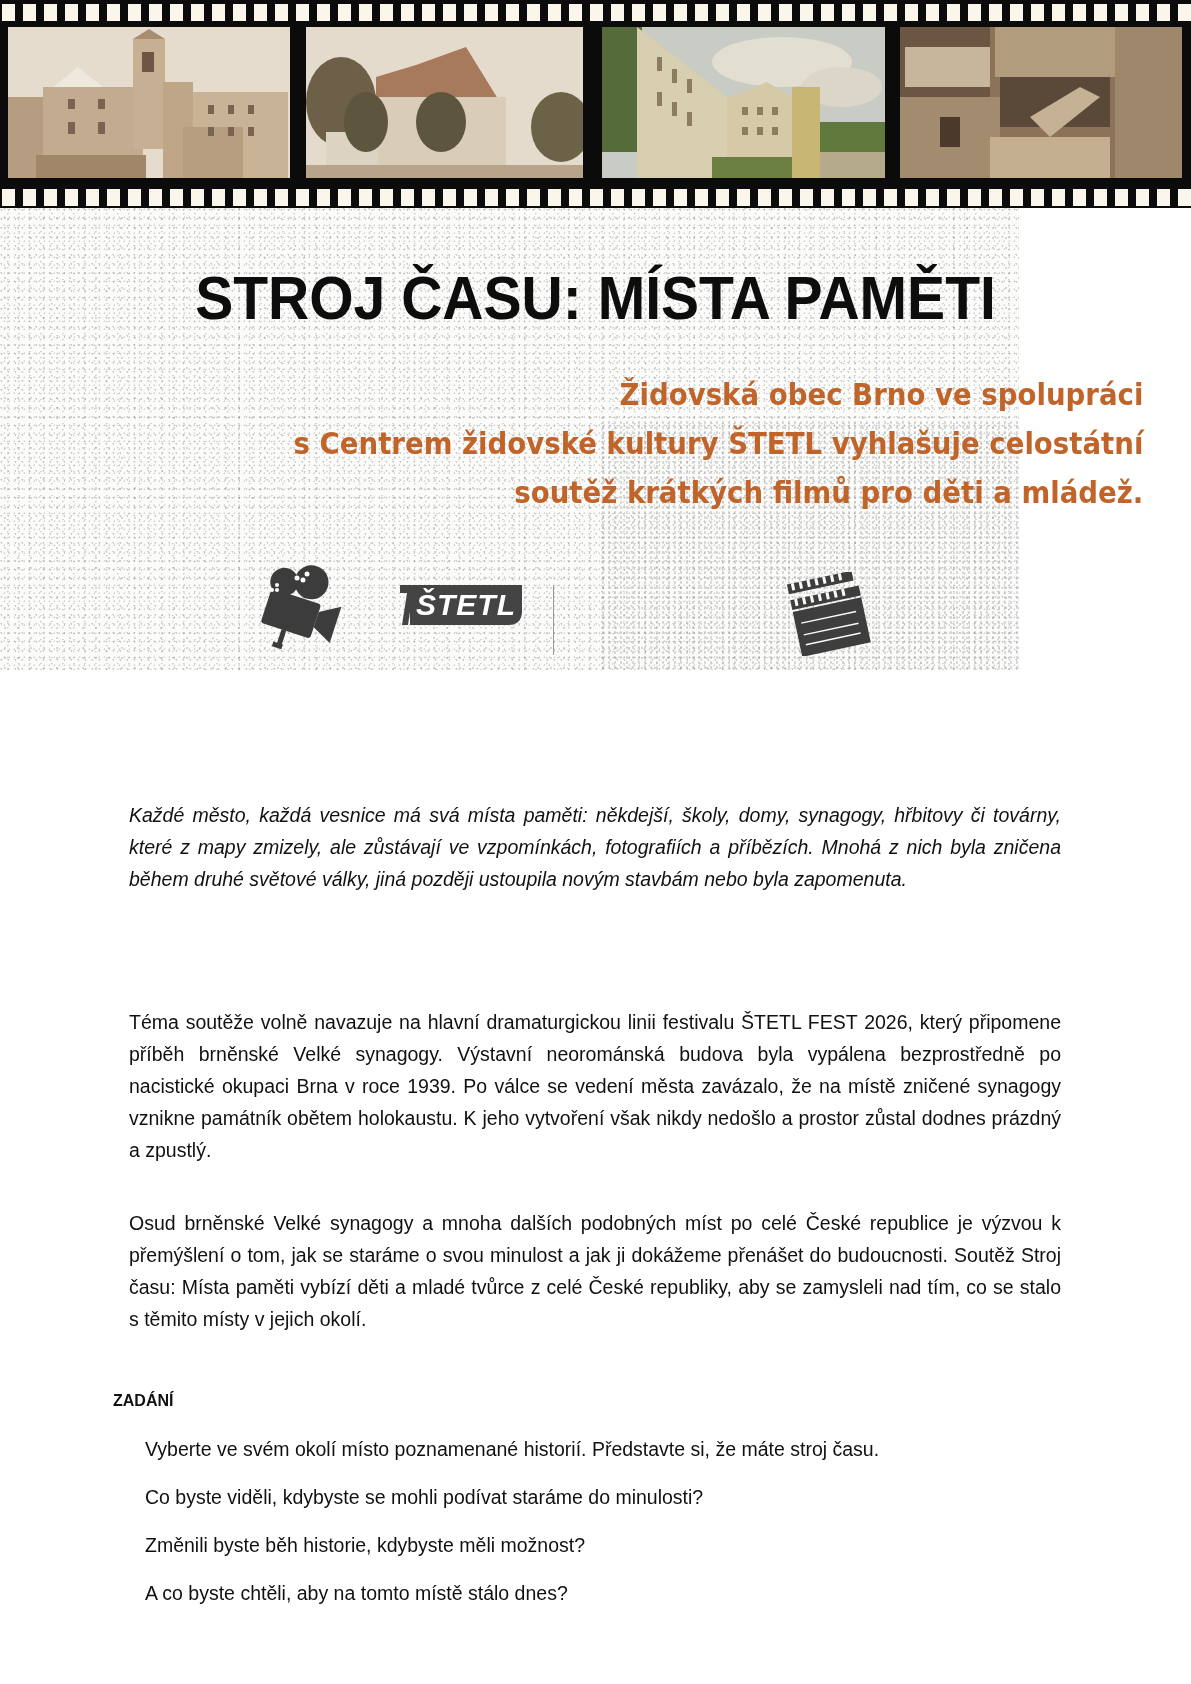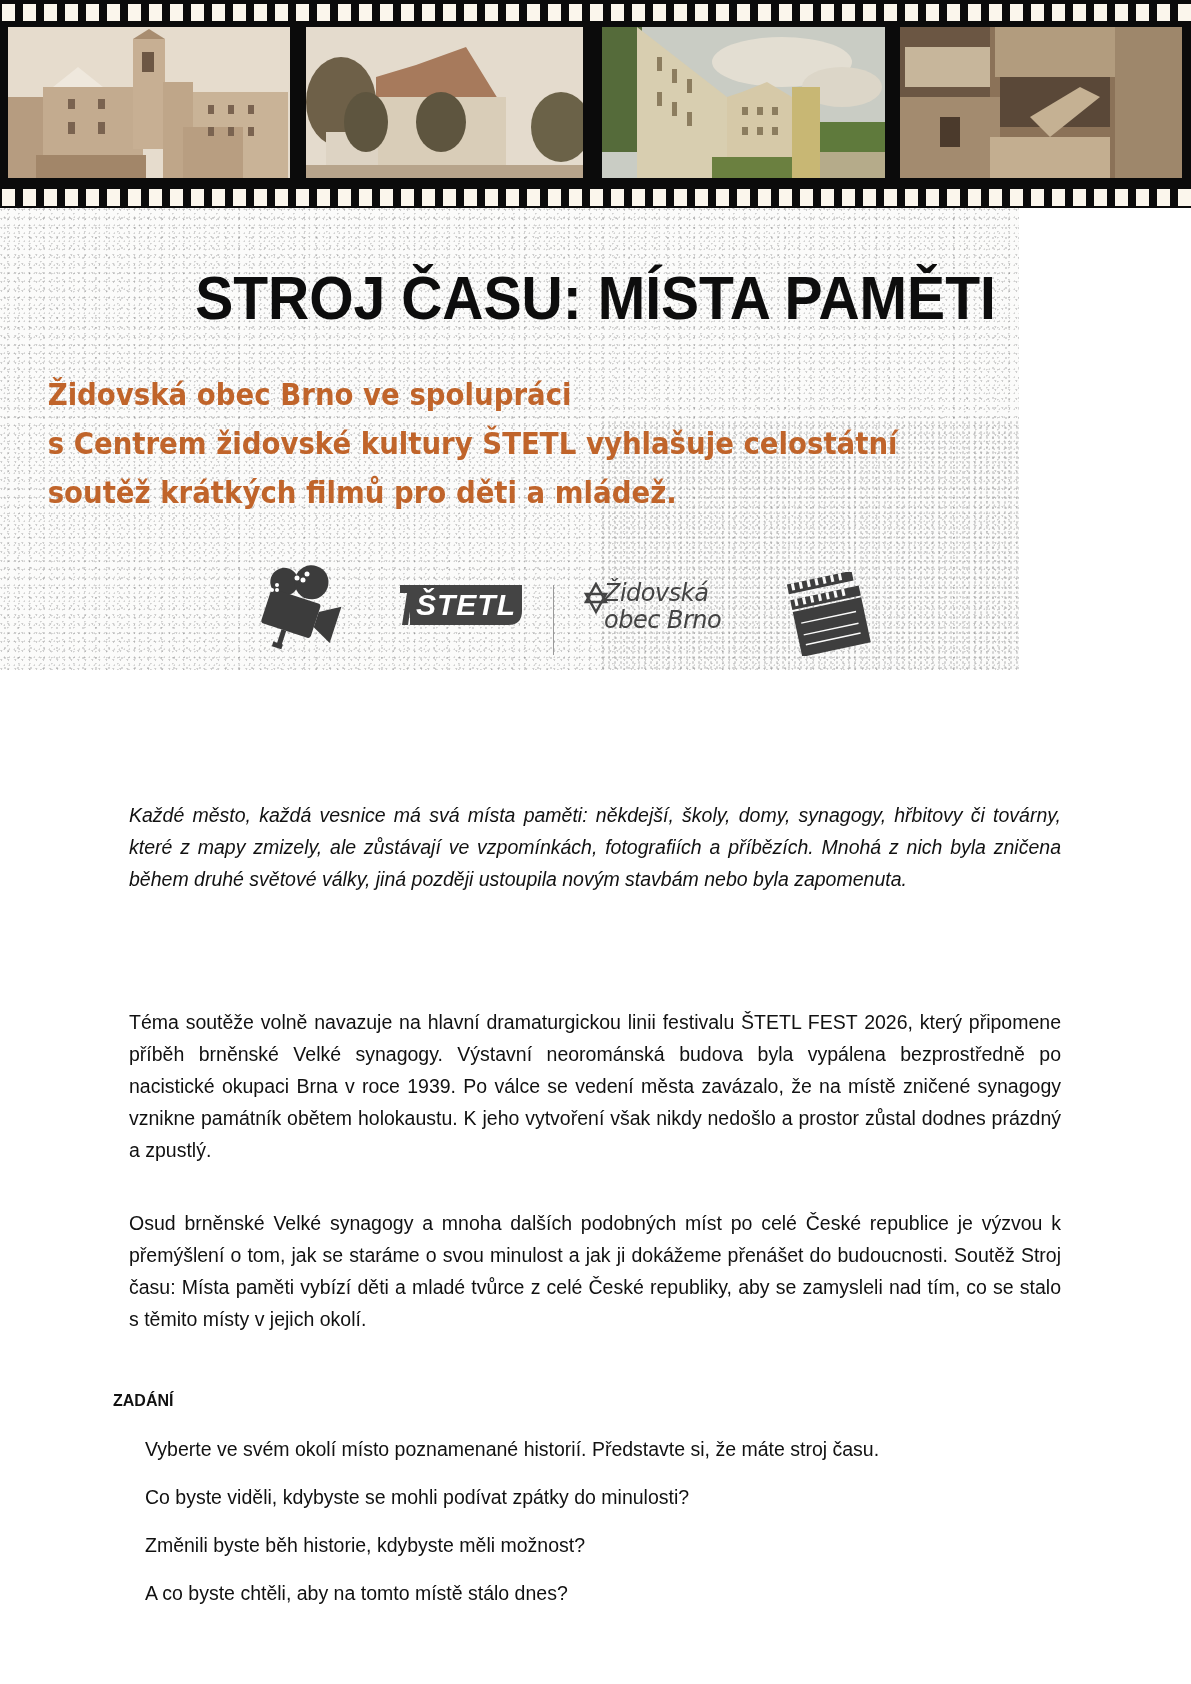--- a/index.html
+++ b/index.html
@@ -53,21 +53,21 @@
   .f4 { left: 900px; width: 282px;
     background:
       linear-gradient(180deg, #4a3a2c 0%, #6e5842 25%, #8f7559 55%, #7a624b 80%, #5a4837 100%);
   }
   .title {
     position: absolute; left: 0; width: 1191px; top: 262px; text-align: center; z-index: 3;
     font-family: "Liberation Sans", sans-serif; font-weight: bold; font-size: 62px; letter-spacing: 0px;
     color: #0d0d0d; transform: scaleX(0.92);
   }
   .subtitle {
-    position: absolute; left: 0; width: 1191px; top: 370px; text-align: left; z-index: 3;
+    position: absolute; left: 0; width: 1191px; top: 370px; text-align: right; z-index: 3;
     font-family: "DejaVu Sans", sans-serif; font-weight: bold; font-size: 30px; line-height: 49px;
     color: #c0642a;
   }
   .subtitle div { transform: scaleX(0.92); }
   .logos { position: absolute; left: 0; top: 560px; width: 1191px; height: 110px; z-index: 3; }
   .logo { position: absolute; font-style: italic; }
   .divider-v { position: absolute; left: 553px; top: 585px; width: 1px; height: 70px; background: #9a9a9a; z-index: 3; }
   .stetl-logo {
     left: 400px; top: 25px; width: 122px; height: 40px;
   }
@@ -221,30 +221,20 @@
     </div>
 
     <div class="logo stetl-logo">
       <svg width="122" height="40" viewBox="0 0 122 40" style="position:absolute;left:0;top:0;">
         <path d="M0,0 H14 L8,40 H2 L7,8 H0 Z" fill="#444"></path>
         <path d="M10,0 H122 V26 Q122,40 108,40 H10 Z" fill="#444"></path>
       </svg>
       <span class="stetl-text">ŠTETL</span>
     </div>
 
-    <div class="logo zob-logo">
-      <svg width="24" height="34" viewBox="0 0 24 34" style="position:absolute;left:0;top:2px;">
-        <polygon points="12,2 22,20 2,20" fill="none" stroke="#444" stroke-width="2.5"></polygon>
-        <polygon points="12,30 22,12 2,12" fill="none" stroke="#444" stroke-width="2.5"></polygon>
-      </svg>
-      <div class="zob-text">
-        <div>Židovská</div>
-        <div>obec Brno</div>
-      </div>
-    </div>
 
     <div class="logo" style="left:786px; top:12px; width:90px; height:84px;">
       <svg width="90" height="84" viewBox="0 0 90 84">
         <g transform="rotate(-12 45 42)" fill="#3e3e3e">
           <rect x="8" y="4" width="66" height="10"></rect>
           <rect x="8" y="20" width="70" height="10"></rect>
           <rect x="8" y="32" width="70" height="46"></rect>
         </g>
         <g transform="rotate(-12 45 42)" fill="#fbfbfa">
           <rect x="12" y="4" width="3" height="7"></rect>
@@ -271,16 +261,16 @@
   <div class="divider-v"></div>
 </div>
 
 <div class="content">
   <p class="para italic p1">Každé město, každá vesnice má svá místa paměti: někdejší, školy, domy, synagogy, hřbitovy či továrny, které z mapy zmizely, ale zůstávají ve vzpomínkách, fotografiích a příbězích. Mnohá z nich byla zničena během druhé světové války, jiná později ustoupila novým stavbám nebo byla zapomenuta.</p>
   <p class="para p2">Téma soutěže volně navazuje na hlavní dramaturgickou linii festivalu ŠTETL FEST 2026, který připomene příběh brněnské Velké synagogy. Výstavní neorománská budova byla vypálena bezprostředně po nacistické okupaci Brna v roce 1939. Po válce se vedení města zavázalo, že na místě zničené synagogy vznikne památník obětem holokaustu. K jeho vytvoření však nikdy nedošlo a prostor zůstal dodnes prázdný a zpustlý.</p>
   <p class="para p3">Osud brněnské Velké synagogy a mnoha dalších podobných míst po celé České republice je výzvou k přemýšlení o tom, jak se staráme o svou minulost a jak ji dokážeme přenášet do budoucnosti. Soutěž Stroj času: Místa paměti vybízí děti a mladé tvůrce z celé České republiky, aby se zamysleli nad tím, co se stalo s těmito místy v jejich okolí.</p>
 
   <div class="h-zadani">ZADÁNÍ</div>
   <div class="task t1">Vyberte ve svém okolí místo poznamenané historií. Představte si, že máte stroj času.</div>
-  <div class="task t2">Co byste viděli, kdybyste se mohli podívat zpátky do minulosti?</div>
+  <div class="task t2">Co byste viděli, kdybyste se mohli podívat staráme do minulosti?</div>
   <div class="task t3">Změnili byste běh historie, kdybyste měli možnost?</div>
   <div class="task t4">A co byste chtěli, aby na tomto místě stálo dnes?</div>
 </div>
 
 </body></html>

